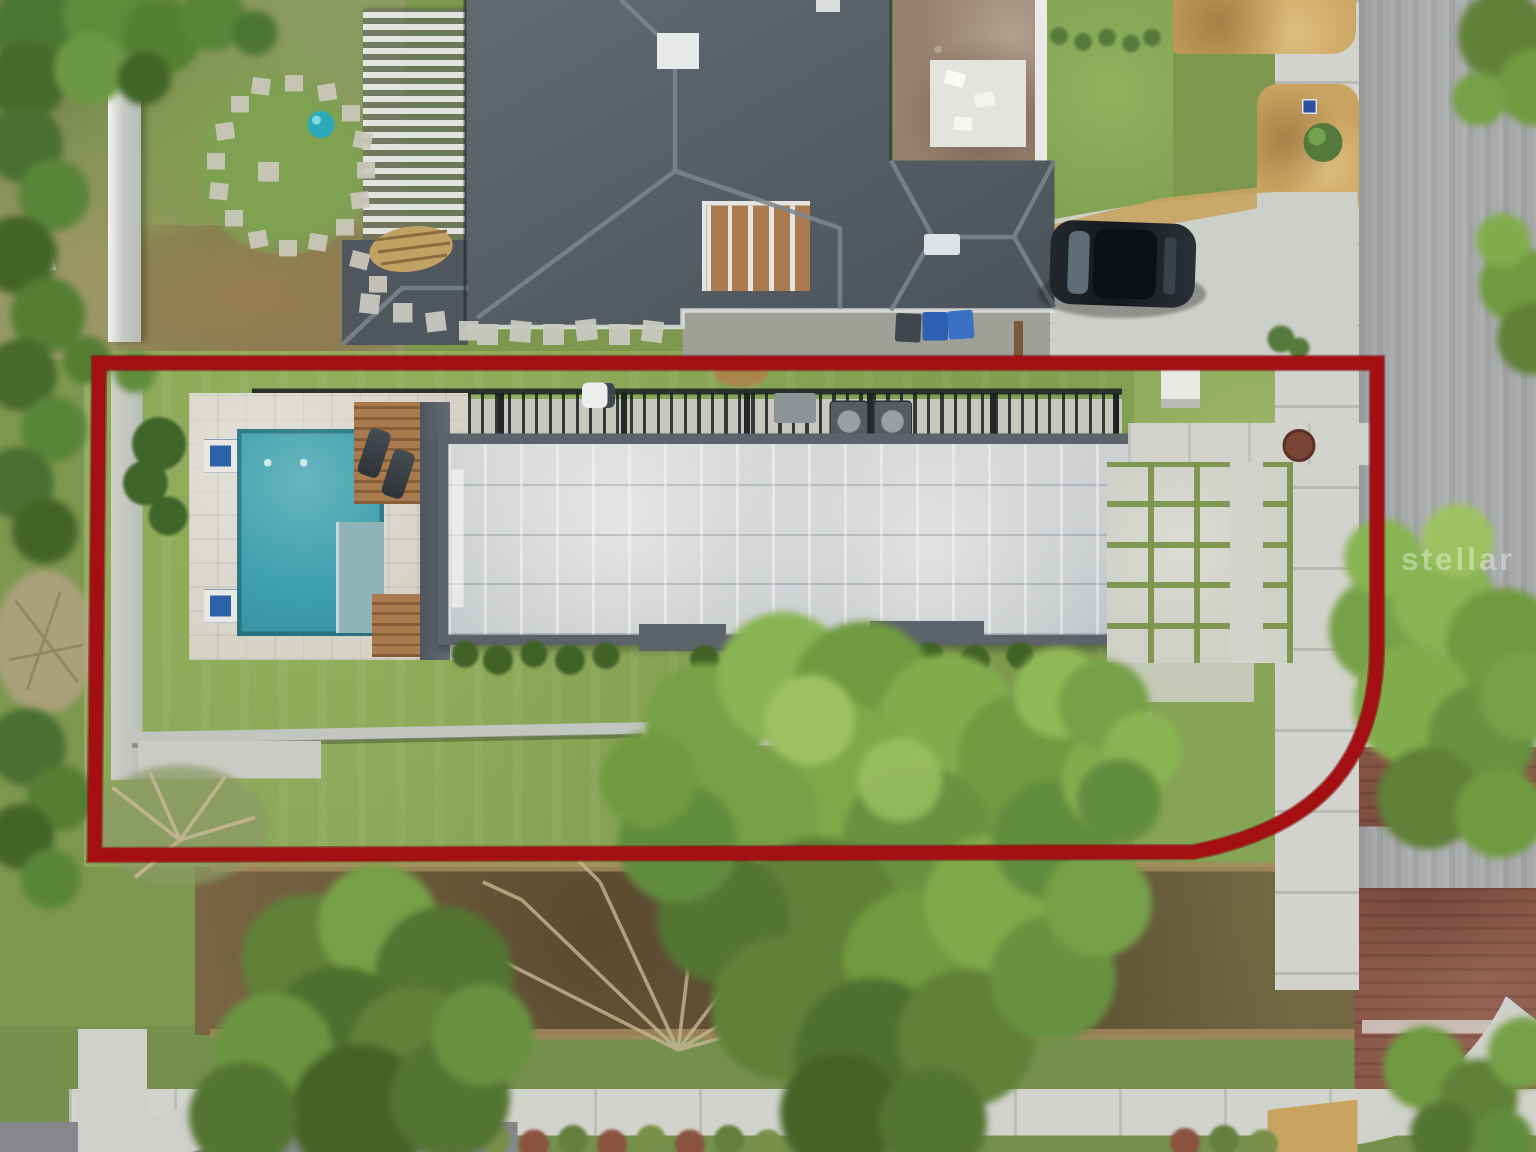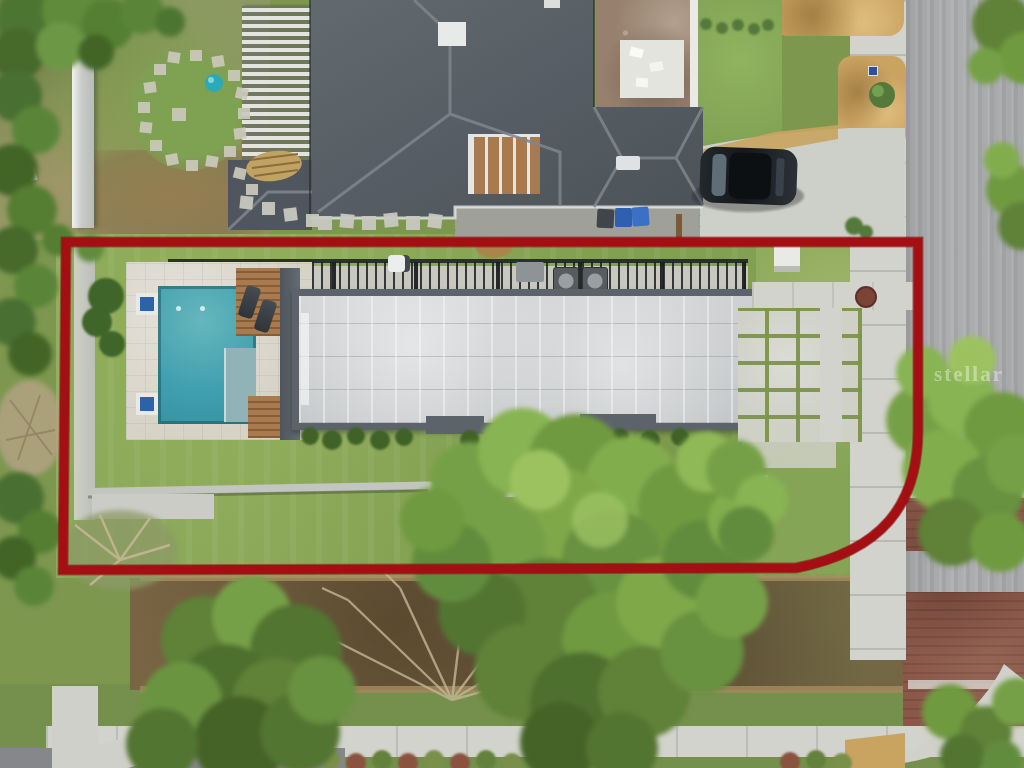--- a/index.html
+++ b/index.html
@@ -1,17 +1,17 @@
 <!DOCTYPE html>
 <html style="--c-boundary: #a30f13; --c-pool: #3f9fae; --c-pool-shelf: #8fb3b6; --c-roof-trim: #5c636b; --c-neighbor-roof: #596067; --c-lawn: #7d974f; --c-lot-lawn: #85a455; --c-wood: #a87a4e; --c-concrete: #d2d3cc; --c-asphalt: #a7a9ab; --c-brick: #8a5749; --c-dirt-road: #715c3e; --c-mulch: #c9a360; --c-tree-light: #93bd58; --c-tree-mid: #6f9a40; --c-tree-dark: #527931; --c-watermark: #ffffff;"><head>
 <meta charset="utf-8">
 <style>
   html,body{margin:0;padding:0;background:#222;}
   #scene{position:relative;width:1024px;height:768px;overflow:hidden;
-         font-family:Liberation Serif, serif;
+         font-family:Liberation Sans, sans-serif;
          background:var(--c-lawn,#7d974f);}
   .ab{position:absolute;}
   
   .lawn-lot{background:
      repeating-linear-gradient(90deg, rgba(255,255,255,.05) 0 6px, rgba(0,0,0,0) 6px 26px),
      radial-gradient(circle at 20% 30%, rgba(190,210,120,.25), rgba(0,0,0,0) 55%),
      radial-gradient(circle at 65% 75%, rgba(90,110,40,.25), rgba(0,0,0,0) 60%),
      var(--c-lot-lawn,#85a455);}
   .lawn-front{background:
      radial-gradient(circle at 50% 20%, rgba(215,220,150,.3), rgba(0,0,0,0) 60%),

